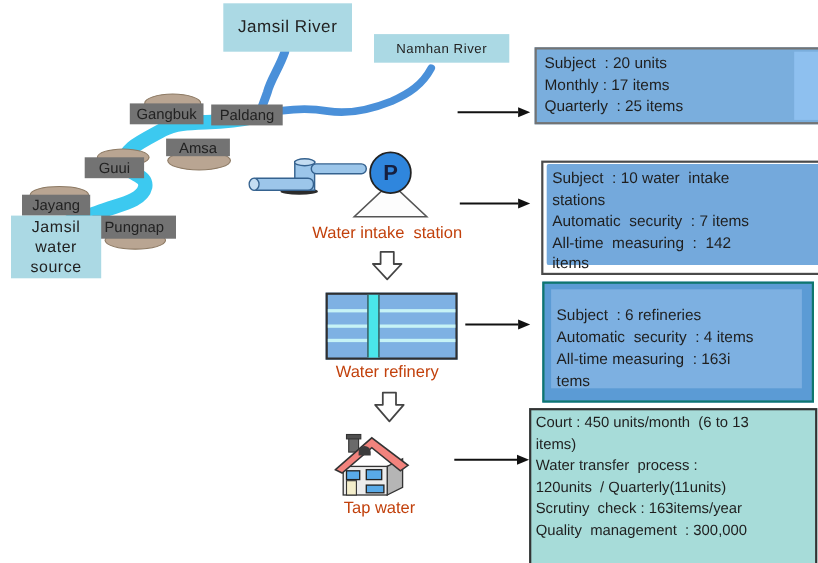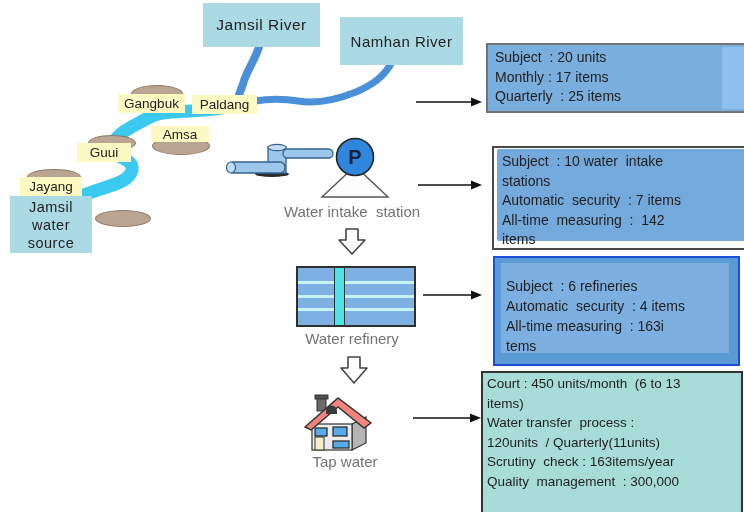--- a/index.html
+++ b/index.html
@@ -8,44 +8,44 @@
     font-family:"Liberation Sans","DejaVu Sans",sans-serif;color:#1f1f1f;
   }
   svg.layer{position:absolute;left:0;top:0;pointer-events:none;}
   
   .cyanbox{
     position:absolute;background:#abd9e4;display:flex;align-items:center;justify-content:center;
     font-size:15.5px;color:#222;letter-spacing:.5px;z-index:3;text-align:center;
   }
   
   .place{
-    position:absolute;background:#fef9c3;color:#222;font-size:13.5px;
+    position:absolute;background:#737373;color:#222;font-size:13.5px;
     display:flex;align-items:center;justify-content:center;z-index:3;white-space:pre;
   }
   
   .mound{position:absolute;background:#b9a592;border:1px solid #8d7a64;border-radius:50%;z-index:2;}
   
   .ibox{position:absolute;z-index:3;font-size:14px;}
   .ln{white-space:pre;line-height:19.5px;}
   #box1{left:486px;top:43px;width:252px;height:66px;background:#7aaedd;border:2px solid #737373;padding-left:20px;}
   #box1 .shine{position:absolute;right:2px;top:2px;bottom:2px;width:36px;background:#8ec0ef;}
   #box1 .txt{position:absolute;left:7px;top:3px;}
   #box2{left:492px;top:146px;width:246px;height:100px;background:#ffffff;border:2px solid #4a4a4a;padding-left:39px;}
   #box2 .bluecard{position:absolute;left:3px;top:1px;right:6px;bottom:7px;background:#74a9dc;border-radius:2px;}
   #box2 .bevel{position:absolute;right:0;top:0;bottom:0;width:5px;background:#9cc6ec;}
   #box2 .txt{position:absolute;left:5px;top:3px;}
-  #box3{left:493px;top:256px;width:243px;height:106px;background:#5b9bd5;border:2px solid #1d4ed8;}
+  #box3{left:493px;top:256px;width:243px;height:106px;background:#5b9bd5;border:2px solid #0f766e;}
   #box3 .inner{position:absolute;left:6px;top:5px;right:9px;bottom:11px;background:#7db0e1;}
   #box3 .txt{position:absolute;left:5px;top:13px;line-height:20px;}
   #box3 .ln{line-height:20px;}
   #box4{left:481px;top:371px;width:258px;height:139px;background:#a7dcd9;border:2px solid #333;font-size:13.5px;}
   #box4 .txt{position:absolute;left:4px;top:1px;}
   #box4 .ln{line-height:19.6px;}
   
-  .stagecap{position:absolute;z-index:3;font-size:15px;color:#737373;text-align:center;white-space:pre;}
+  .stagecap{position:absolute;z-index:3;font-size:15px;color:#c2410c;text-align:center;white-space:pre;}
   
   #refinery{position:absolute;left:296px;top:266px;width:116px;height:57px;background:#7eb1e3;border:2px solid #2f2f2f;z-index:3;}
   #refinery .hline{position:absolute;left:0;right:0;height:3px;background:#c6f3f6;}
   #refinery .vstripe{position:absolute;top:0;bottom:0;left:36px;width:9px;background:#4ae6ea;border-left:1px solid #2f2f2f;border-right:1px solid #2f2f2f;}
 </style>
 </head>
 <body>
 
 <div id="canvas">
 
@@ -59,23 +59,24 @@
   <div class="mound" style="left:152px;top:137px;width:56px;height:16px;"></div>
   <div class="mound" style="left:88px;top:135px;width:46px;height:14px;"></div>
   <div class="mound" style="left:27px;top:169px;width:52px;height:14px;"></div>
   <div class="mound" style="left:95px;top:210px;width:54px;height:15px;"></div>
 
   <div class="place" style="left:118px;top:94px;width:67px;height:19px;">Gangbuk</div>
   <div class="place" style="left:192px;top:95px;width:65px;height:19px;">Paldang</div>
   <div class="place" style="left:151px;top:126px;width:58px;height:16px;">Amsa</div>
   <div class="place" style="left:77px;top:143px;width:54px;height:19px;">Guui</div>
   <div class="place" style="left:20px;top:177px;width:62px;height:19px;">Jayang</div>
+  <div class="place" style="left:84px;top:196px;width:76px;height:21px;">Pungnap</div>
 
   <div class="cyanbox" style="left:203px;top:3px;width:117px;height:44px;">Jamsil  River</div>
-  <div class="cyanbox" style="left:340px;top:17px;width:123px;height:48px;font-size:15px;">Namhan  River</div>
+  <div class="cyanbox" style="left:340px;top:31px;width:123px;height:26px;font-size:12px;">Namhan  River</div>
 
   <div class="cyanbox" style="left:10px;top:196px;width:82px;height:57px;font-size:14.5px;line-height:18px;flex-direction:column;">
     <div>Jamsil</div>
     <div>water</div>
     <div>source</div>
   </div>
 
   <div id="refinery">
     <div class="hline" style="top:13px;"></div>
     <div class="hline" style="top:27px;"></div>

